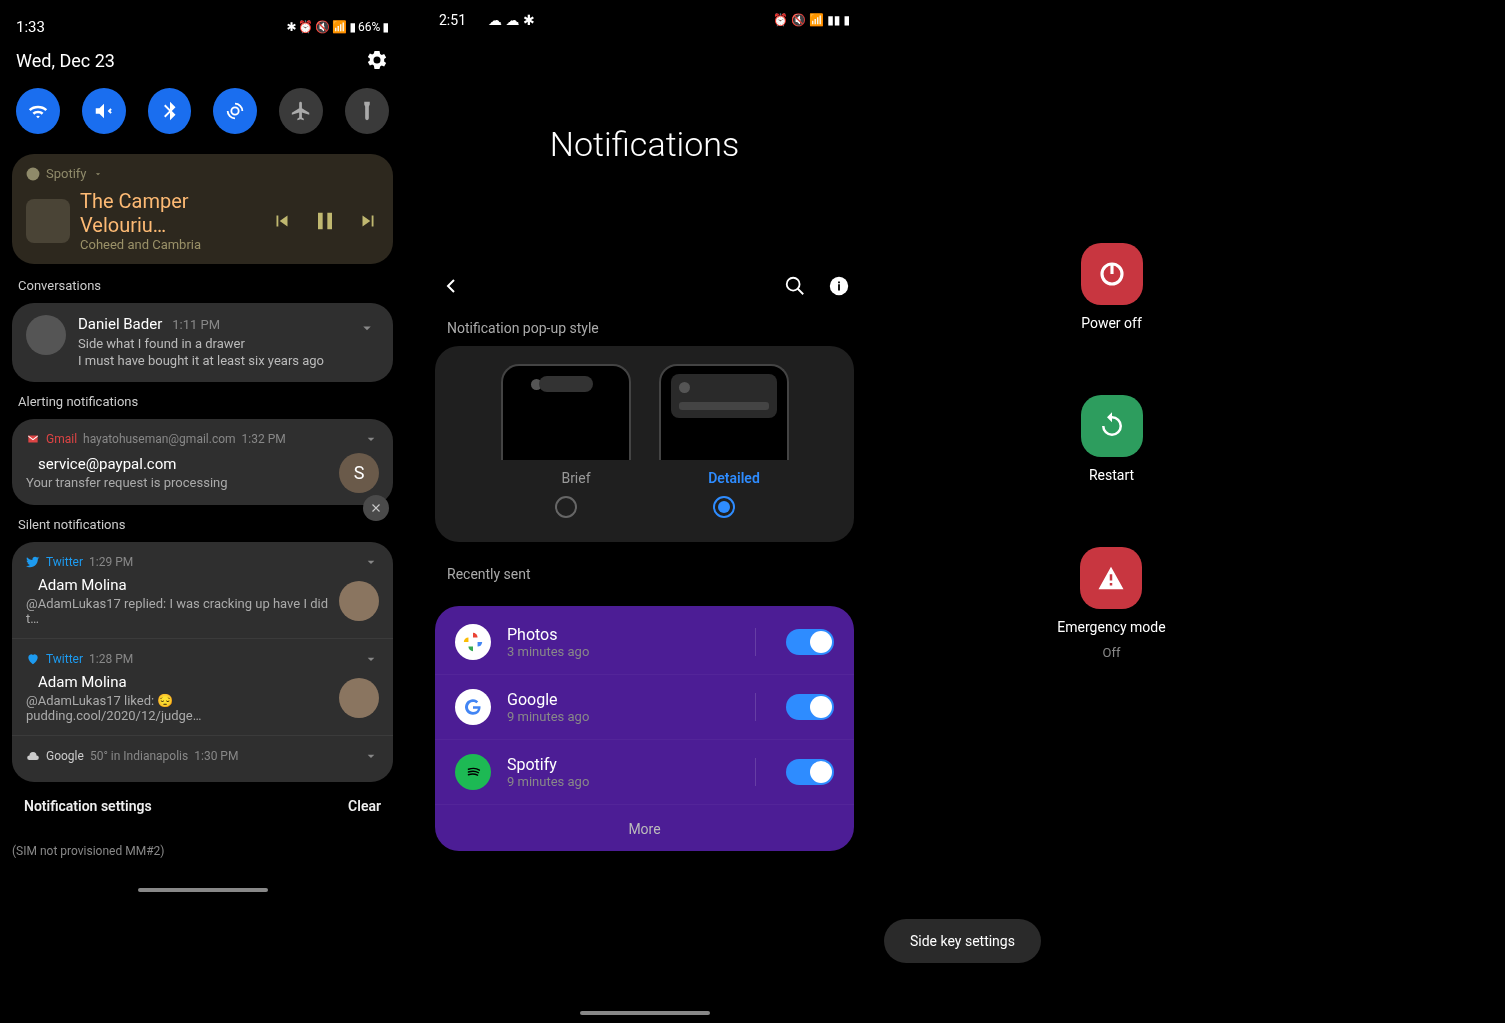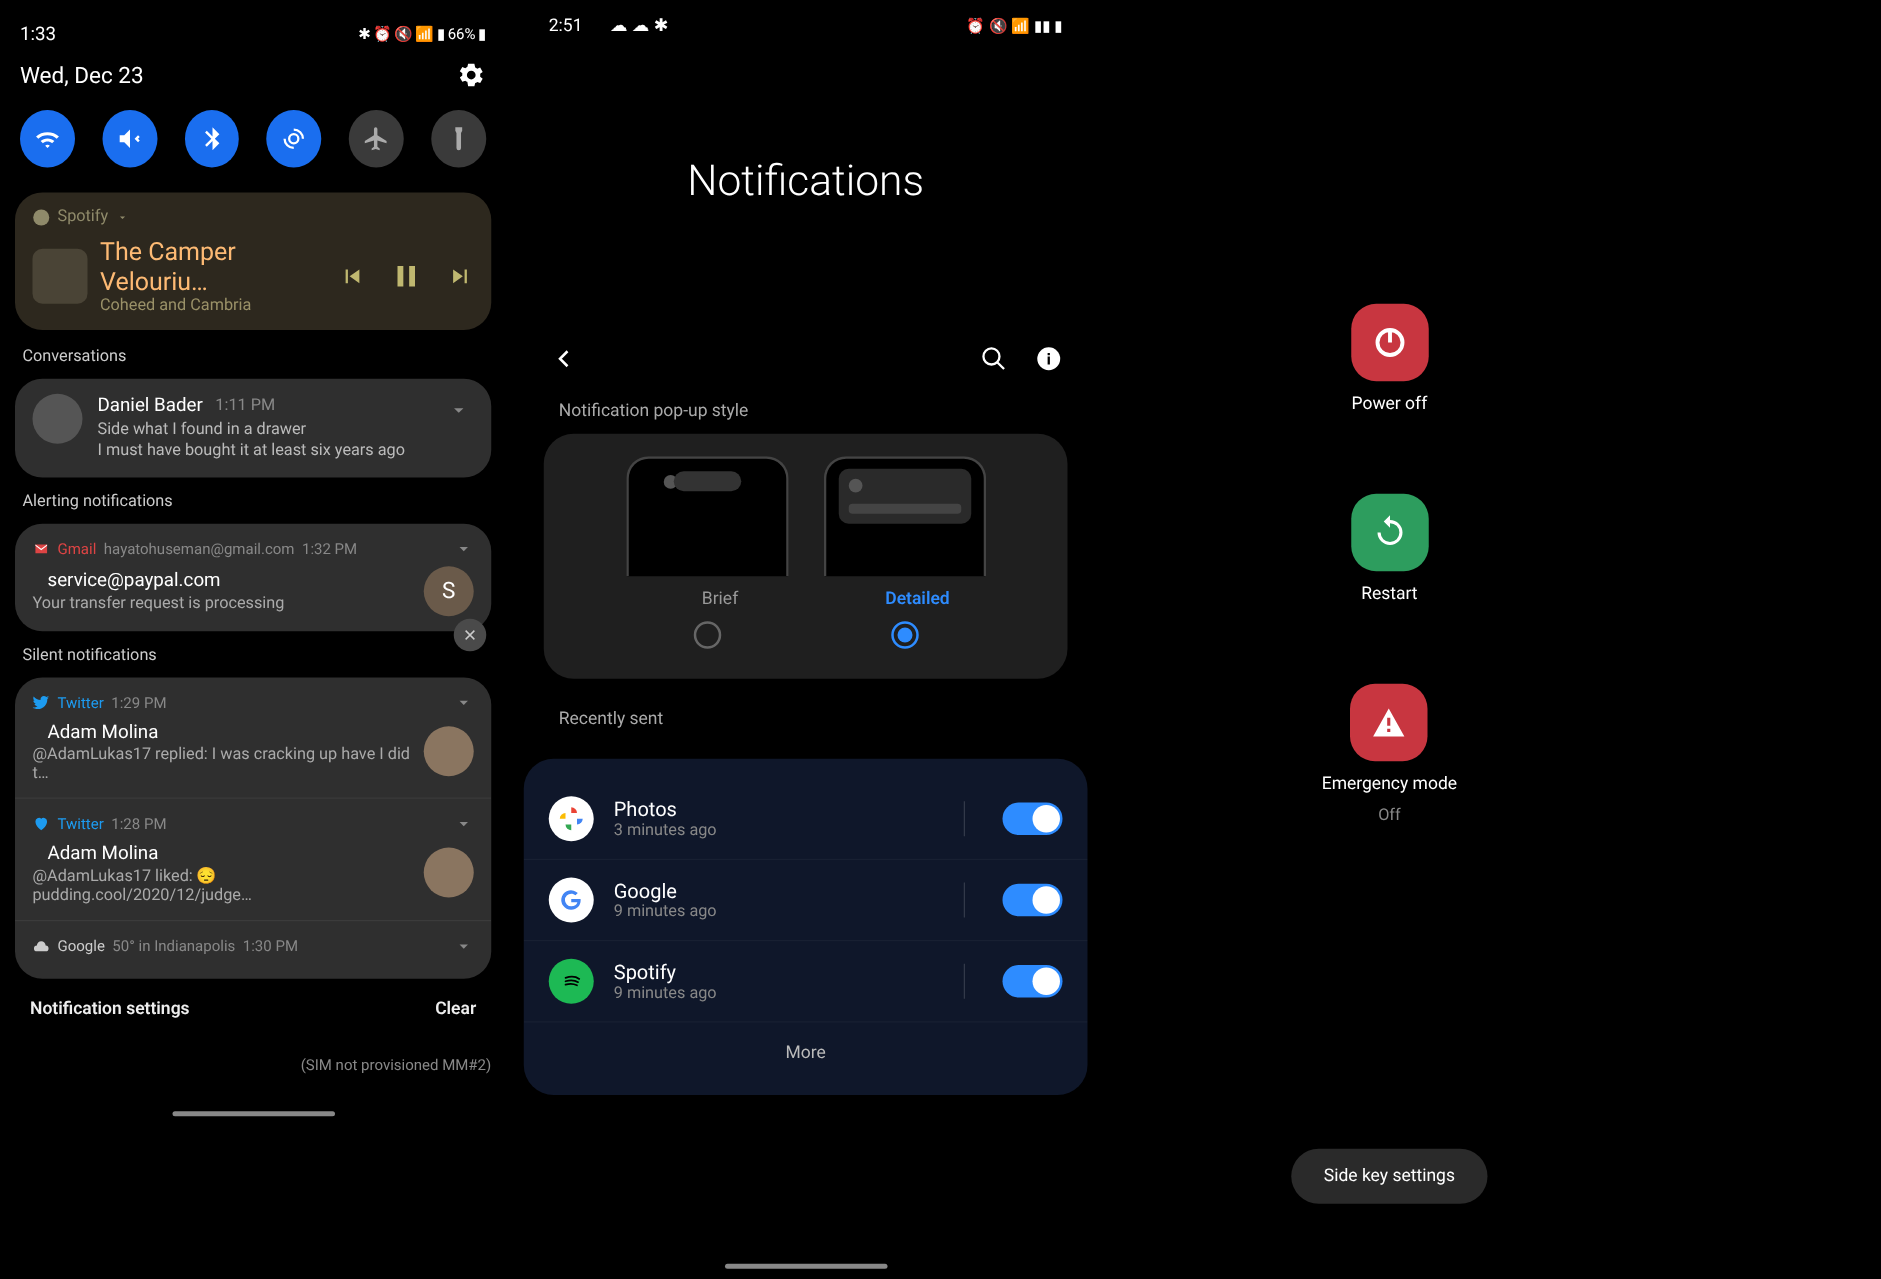--- a/index.html
+++ b/index.html
@@ -45,21 +45,21 @@
 .notif-body { color: #aaa; font-size: 13px; margin-top: 2px; }
 .notif-with-avatar { display: flex; align-items: center; gap: 10px; }
 .notif-with-avatar .content { flex: 1; }
 .avatar-right { width: 40px; height: 40px; border-radius: 50%; background: #6a5a4a; display: flex; align-items: center; justify-content: center; color: #fff; font-size: 18px; }
 .silent-group { margin: 4px 12px; background: #2f2f2f; border-radius: 22px; overflow: hidden; }
 .silent-item { padding: 12px 14px; border-top: 1px solid rgba(255,255,255,0.06); }
 .silent-item:first-child { border-top: none; }
 .close-badge { position: absolute; right: 16px; top: -14px; width: 26px; height: 26px; border-radius: 50%; background: #4a4a4a; display: flex; align-items: center; justify-content: center; }
 .bottom-actions { display: flex; justify-content: space-between; gap: 24px; padding: 12px 24px; }
 .bottom-actions span { color: #eee; font-size: 14px; font-weight: 600; }
-.sim-text { text-align: right; color: #888; font-size: 12px; padding: 18px 12px 30px; margin-left: 12px; }
+.sim-text { text-align: left; color: #888; font-size: 12px; padding: 18px 12px 30px; }
 .nav-handle { width: 130px; height: 4px; background: #888; border-radius: 2px; margin: 0 auto 8px; }
 
 
 .statusbar2 { display: flex; justify-content: space-between; align-items: center; padding: 12px 22px 6px; color: #fff; font-size: 14px; gap: 16px; }
 .statusbar2 .right { display: flex; gap: 3px; font-size: 12px; }
 .big-title { color: #fff; font-size: 34px; font-weight: 300; text-align: center; padding: 90px 0 110px; }
 .toolbar2 { display: flex; align-items: center; padding: 0 22px 16px; }
 .toolbar2 .back { flex: 0; }
 .toolbar2 .spacer { flex: 1; }
 .toolbar2 .right-icons { display: flex; gap: 22px; }
@@ -71,21 +71,21 @@
 .style-preview.brief::before { content: ''; position: absolute; top: 13px; left: 28px; width: 11px; height: 11px; background: #555; border-radius: 50%; }
 .style-preview.detailed .det-box { position: absolute; top: 8px; left: 10px; right: 10px; height: 44px; background: #2a2a2a; border-radius: 8px; }
 .style-preview.detailed .det-box::before { content: ''; position: absolute; top: 8px; left: 8px; width: 11px; height: 11px; background: #555; border-radius: 50%; }
 .style-preview.detailed .det-box::after { content: ''; position: absolute; bottom: 8px; left: 8px; right: 8px; height: 8px; background: #444; border-radius: 3px; }
 .style-label { font-size: 14px; margin-left: 21px; }
 .style-label.sel { color: #2e8cff; font-weight: 600; }
 .style-label.unsel { color: #999; }
 .radio { width: 22px; height: 22px; border: 2px solid #666; border-radius: 50%; display: flex; align-items: center; justify-content: center; }
 .radio.sel { border-color: #2e8cff; }
 .radio.sel::after { content: ''; width: 12px; height: 12px; background: #2e8cff; border-radius: 50%; }
-.recent-card { margin: 14px 2px 0; background: #0f172a; border-radius: 24px; padding: 16px 0; }
+.recent-card { margin: 14px 18px 0; background: #4c1d95; border-radius: 24px; padding: 4px 0; }
 .recent-item { display: flex; align-items: center; padding: 14px 20px; gap: 16px; border-bottom: 1px solid rgba(255,255,255,0.04); }
 .recent-item:last-of-type { border-bottom: none; }
 .app-icon { width: 36px; height: 36px; border-radius: 50%; background: #fff; display: flex; align-items: center; justify-content: center; flex-shrink: 0; }
 .app-icon.spotify { background: #1db954; }
 .recent-info { flex: 1; }
 .recent-name { color: #fff; font-size: 16px; }
 .recent-time { color: #888; font-size: 13px; }
 .toggle-pill { width: 48px; height: 26px; background: #2e8cff; border-radius: 14px; position: relative; }
 .toggle-pill::after { content: ''; position: absolute; right: 2px; top: 2px; width: 22px; height: 22px; background: #fff; border-radius: 50%; }
 .divider-v { width: 1px; height: 28px; background: rgba(255,255,255,0.15); margin-right: 14px; }
@@ -93,21 +93,21 @@
 
 
 .power-menu { flex: 1; display: flex; flex-direction: column; justify-content: center; align-items: center; gap: 64px; padding-bottom: 120px; }
 .power-item { display: flex; flex-direction: column; align-items: center; gap: 10px; }
 .power-icon { width: 62px; height: 62px; border-radius: 20px; display: flex; align-items: center; justify-content: center; }
 .power-icon.red { background: #c83640; }
 .power-icon.green { background: #2d9d5e; }
 .power-label { color: #fff; font-size: 14px; }
 .power-sub { color: #888; font-size: 13px; }
 .side-key { background: #2a2a2a; color: #fff; font-size: 14px; padding: 14px 26px; border-radius: 26px; }
-.phone3-bottom { position: absolute; bottom: 60px; left: 0; right: 0; display: flex; justify-content: center; }
+.phone3-bottom { position: absolute; bottom: 60px; left: 0; right: 0; display: flex; justify-content: flex-start; }
 
 svg { display: block; }
 </style>
 </head>
 <body>
 
 <div class="phone phone1">
   <div class="statusbar1">
     <span>1:33</span>
     <span class="right">

